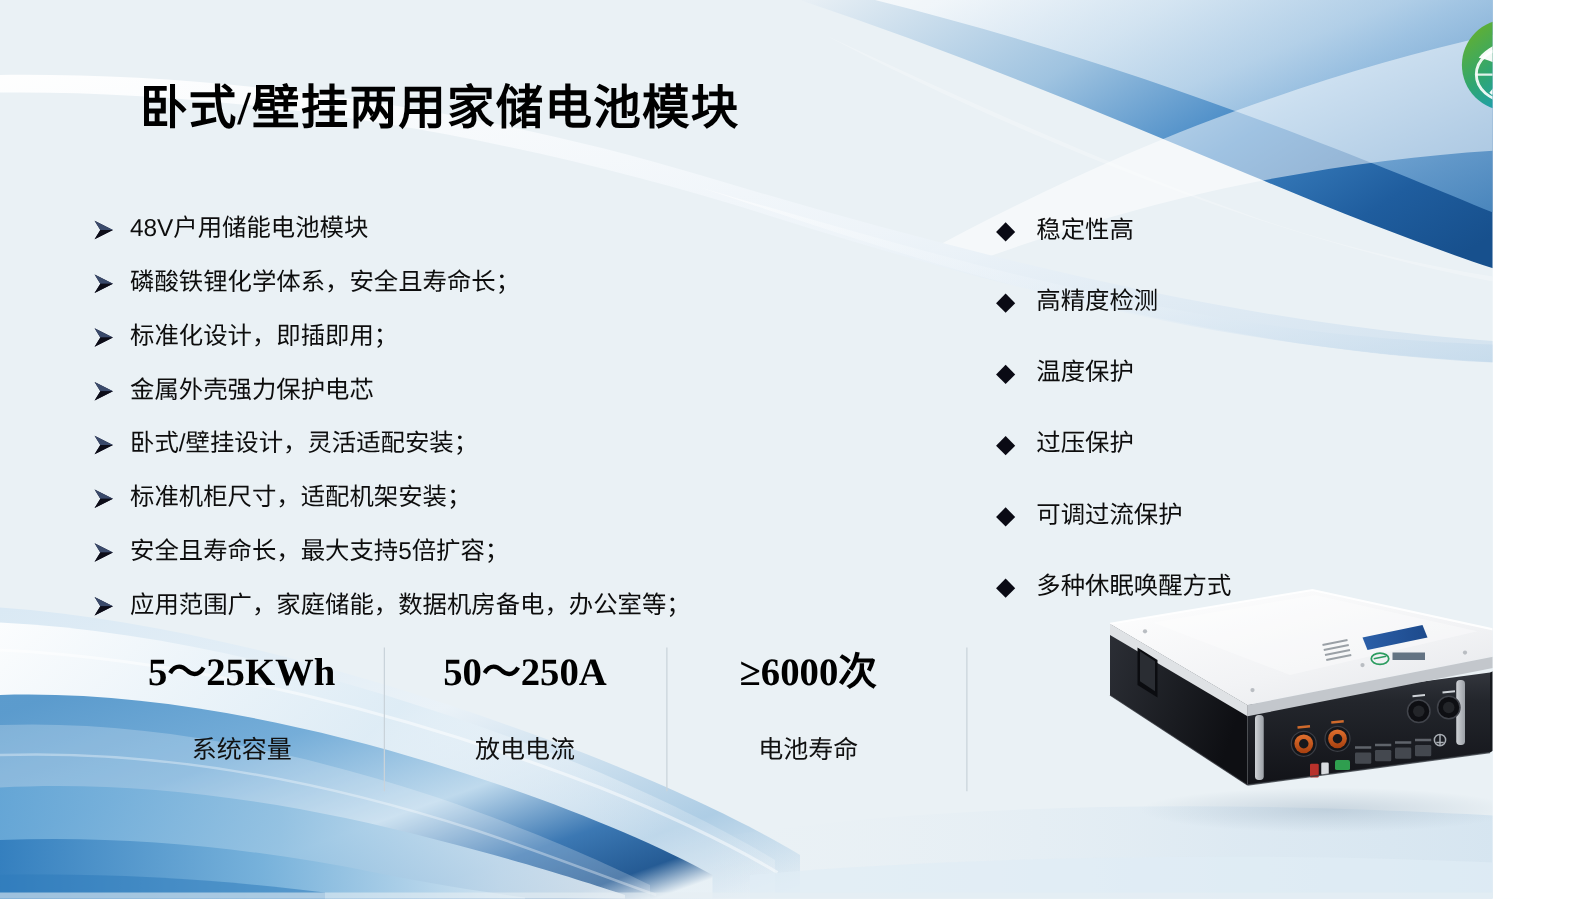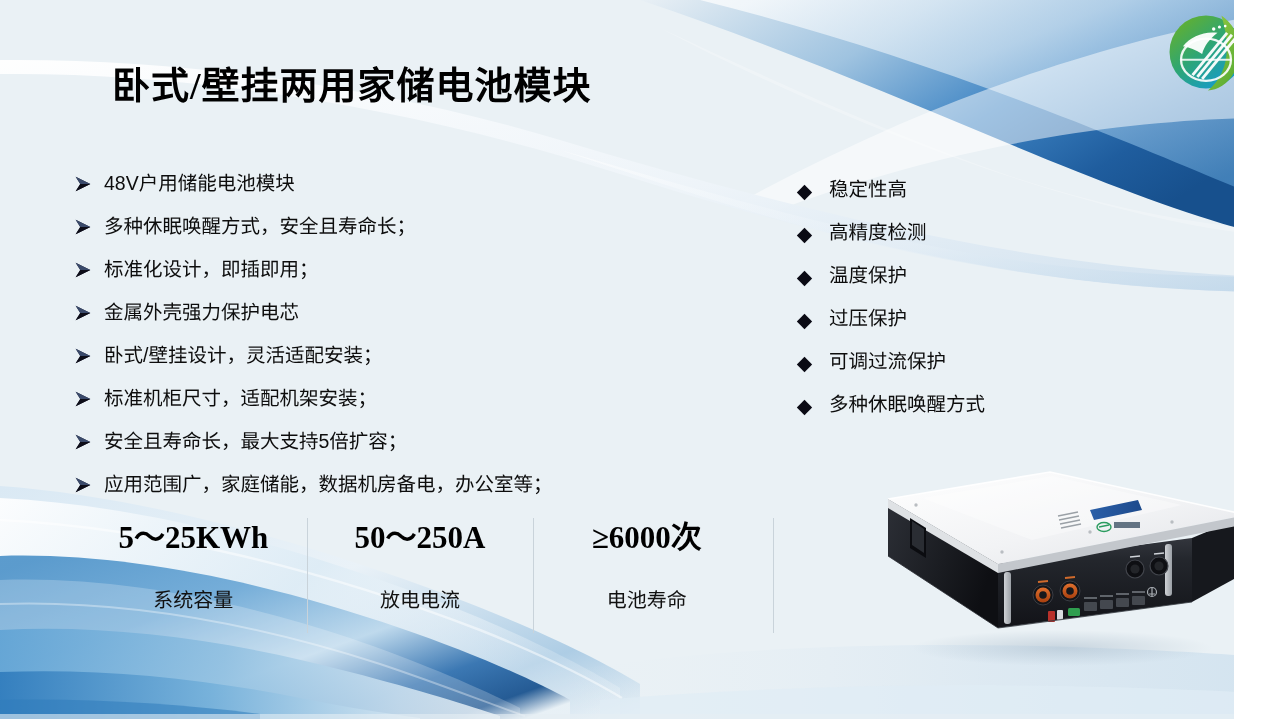--- a/index.html
+++ b/index.html
@@ -10,21 +10,20 @@
   }
   body {
     font-family: "Liberation Sans", "DejaVu Sans", sans-serif;
   }
   #slide {
     position: relative;
     width: 1194px;
     height: 719px;
     overflow: hidden;
     background: #eaf1f5;
-    padding-left: 40px;
   }
   #bg-svg {
     position: absolute;
     inset: 0;
     width: 1269px;
     height: 719px;
     pointer-events: none;
   }
   
   #logo {
@@ -73,22 +72,23 @@
     font-family: "Liberation Sans", "DejaVu Sans", sans-serif;
   }
   #right-list {
     position: absolute;
     left: 796px;
     top: 158px;
     width: 320px;
   }
   .rrow {
     display: flex;
-    align-items: flex-end;
+    align-items: flex-start;
     height: 43px;
+    margin-top: 14px;
   }
   .diamond-ic {
     width: 17px;
     height: 17px;
     flex: 0 0 17px;
     margin-top: 5px;
   }
   .rrow .txt {
     margin-left: 16px;
     font-size: 19.5px;
@@ -293,21 +293,21 @@
       </svg>
       <span class="txt">48V户用储能电池模块</span>
     </div>
 
     <div class="lrow">
       <svg class="arrow-ic" viewBox="0 0 24 24">
         <path d="M4,4 L20,12 L4,20 L9,12 Z" fill="#1b1b2f"></path>
         <path d="M4,4 L20,12 L9,12 Z" fill="#3a4a6b"></path>
         <path d="M9,12 L20,12 L4,20 Z" fill="#0d0d18"></path>
       </svg>
-      <span class="txt">多种休眠唤醒方式，安全且寿命长；</span>
+      <span class="txt">磷酸铁锂化学体系，安全且寿命长；</span>
     </div>
 
     <div class="lrow">
       <svg class="arrow-ic" viewBox="0 0 24 24">
         <path d="M4,4 L20,12 L4,20 L9,12 Z" fill="#1b1b2f"></path>
         <path d="M4,4 L20,12 L9,12 Z" fill="#3a4a6b"></path>
         <path d="M9,12 L20,12 L4,20 Z" fill="#0d0d18"></path>
       </svg>
       <span class="txt">标准化设计，即插即用；</span>
     </div>

